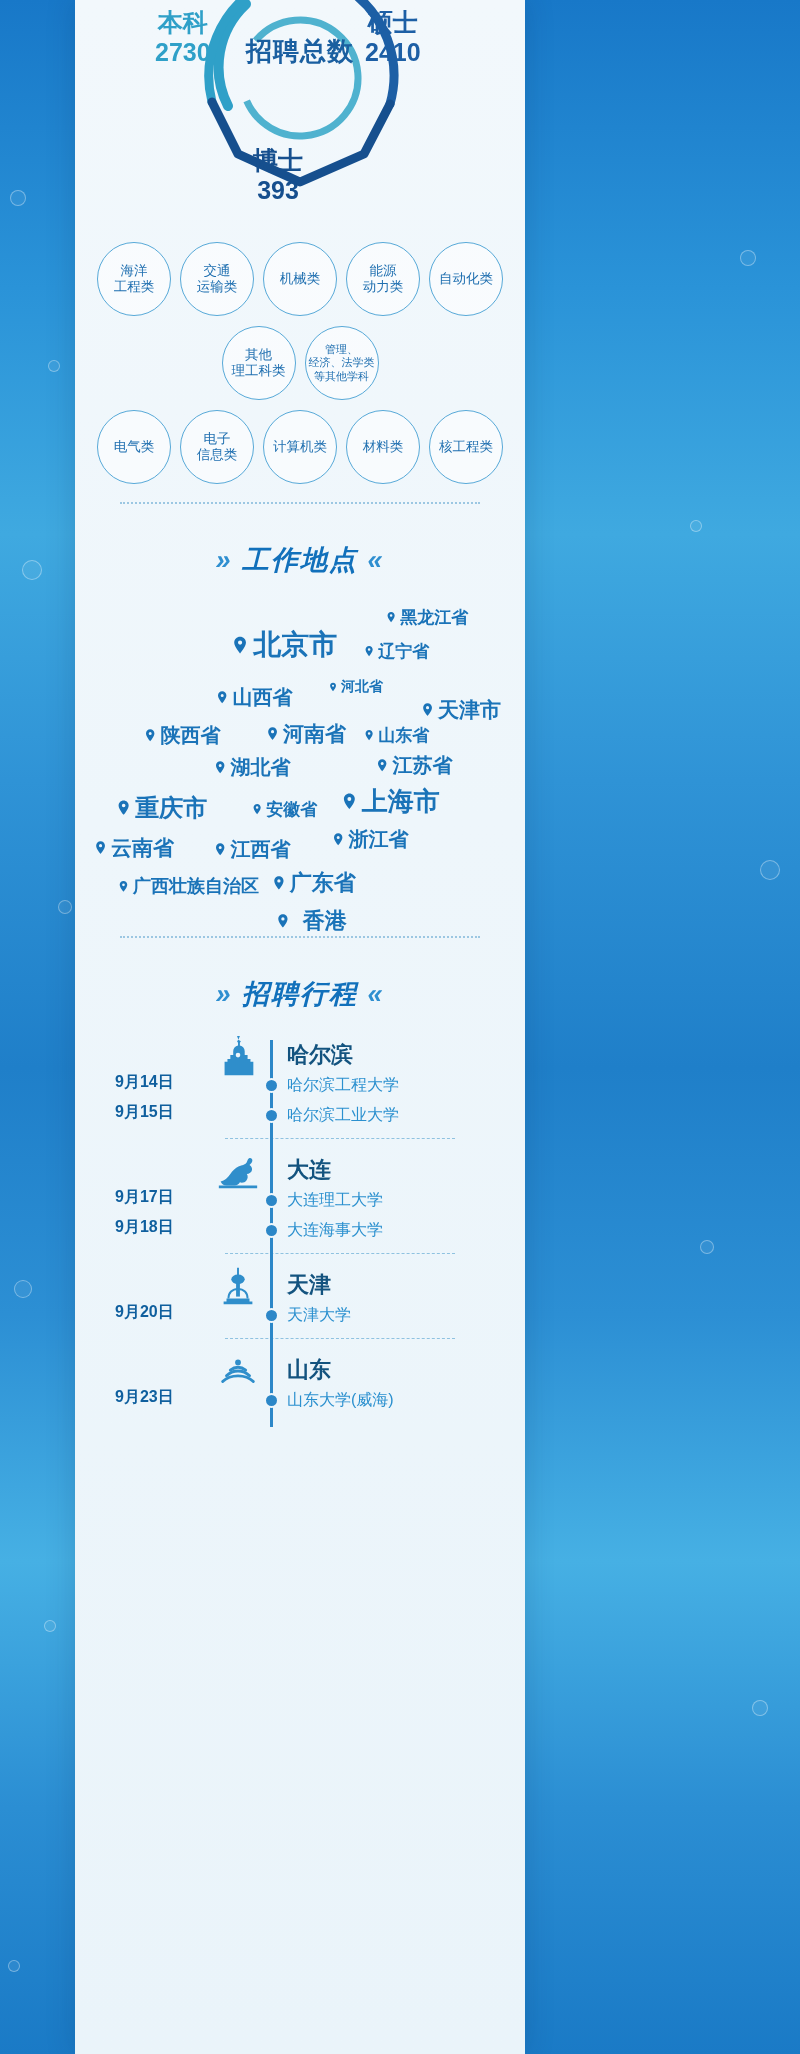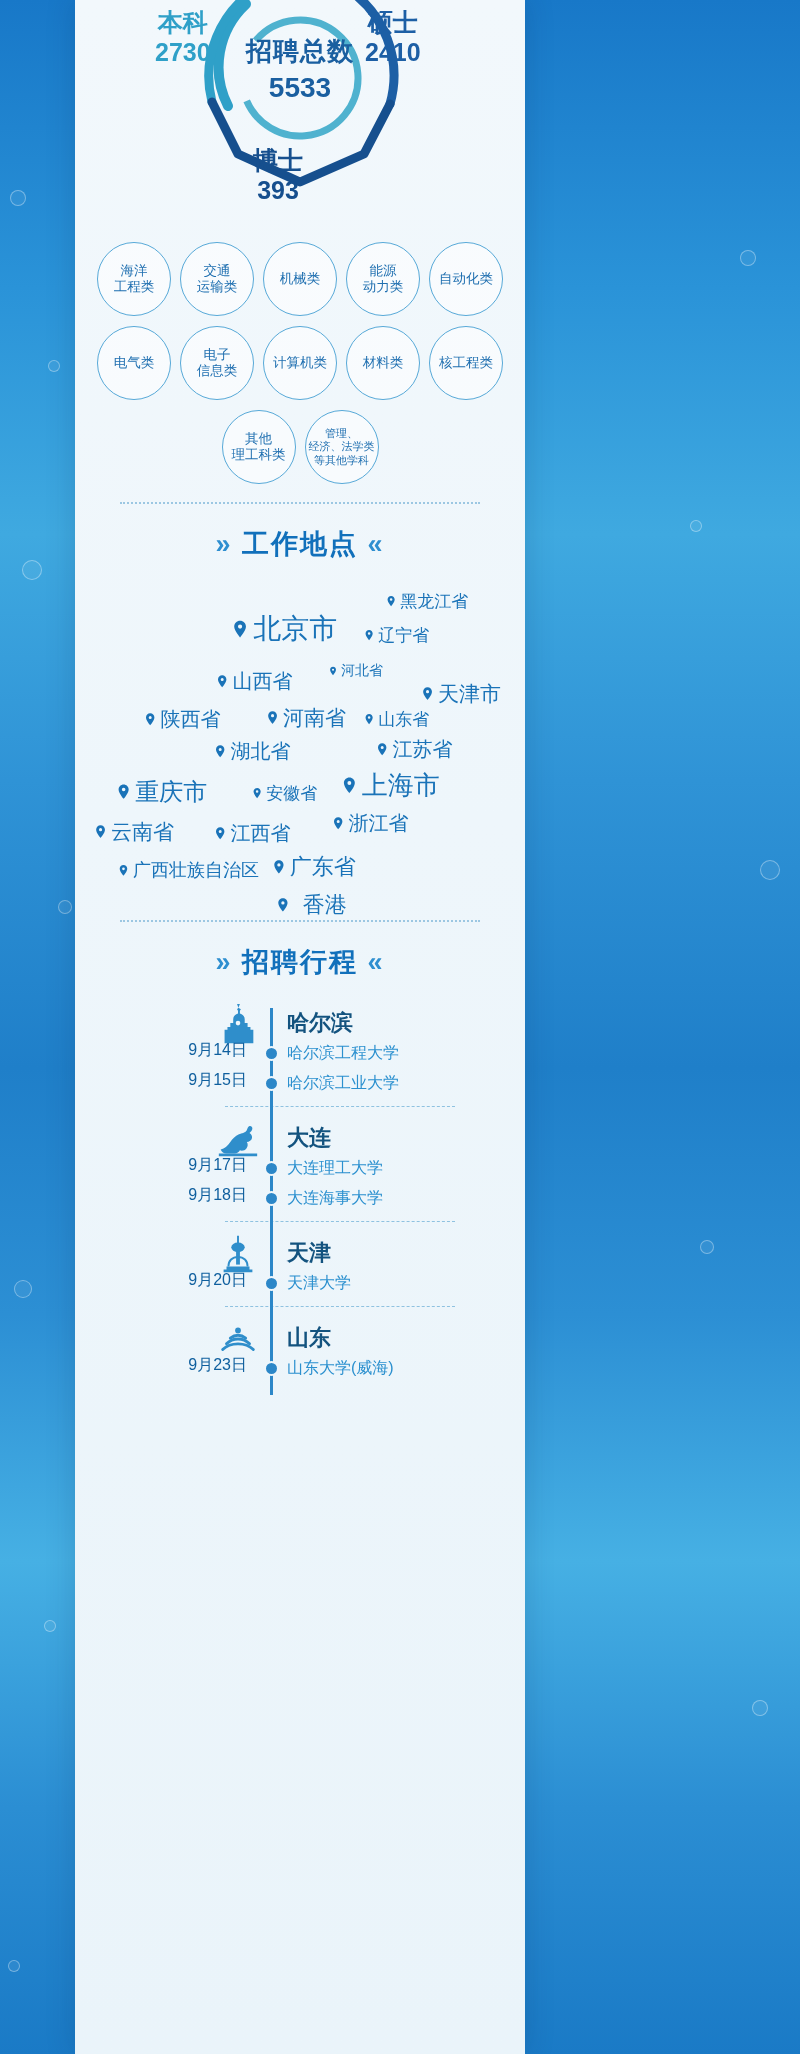--- a/index.html
+++ b/index.html
@@ -116,36 +116,37 @@
     border-top: 2px dotted #9cc7e2;
     height: 0;
   }
 
   
   .section-title {
     text-align: center;
     color: #1170bb;
     font-size: 27px;
     font-weight: bold;
-    margin-top: 22px;
+    margin-top: 38px;
     letter-spacing: 2px;
+    font-style: italic;
   }
   .section-title .chev { color: #2f8fd0; font-weight: bold; }
 
   
   .locations {
     position: relative;
     height: 330px;
     margin-top: 10px;
   }
   .loc {
     position: absolute;
     color: #1a73b8;
     white-space: nowrap;
-    font-weight: normal;
+    font-weight: bold;
     display: flex;
     align-items: center;
     gap: 3px;
   }
   .pin {
     display: inline-block;
     width: 0.72em;
     height: 0.72em;
     position: relative;
     flex: 0 0 auto;
@@ -187,25 +188,24 @@
     color: #13537f;
   }
   .trip-row {
     position: relative;
     height: 30px;
   }
   .trip-date {
     position: absolute;
     right: 0;
     width: 150px;
-    text-align: right;
     padding-right: 18px;
     box-sizing: border-box;
     font-size: 16px;
-    font-weight: normal;
+    font-weight: bold;
     color: #0f5f9e;
     left: 40px;
   }
   .trip-dot {
     position: absolute;
     left: 189px;
     top: 6px;
     width: 15px;
     height: 15px;
     border-radius: 50%;
@@ -270,42 +270,41 @@
       <span class="name">硕士</span>
       <span class="num">2410</span>
     </div>
     <div class="seg-label seg-doctor">
       <span class="name">博士</span>
       <span class="num">393</span>
     </div>
 
     <div class="center-label">
       <span class="t">招聘总数</span>
-      <span class="v">5533</span>
     </div>
   </div>
 
   <div class="majors">
     <div class="major-row">
       <div class="major">海洋<br>工程类</div>
       <div class="major">交通<br>运输类</div>
       <div class="major">机械类</div>
       <div class="major">能源<br>动力类</div>
       <div class="major">自动化类</div>
     </div>
     <div class="major-row">
+      <div class="major">其他<br>理工科类</div>
+      <div class="major small">管理、<br>经济、法学类<br>等其他学科</div>
+    </div>
+    <div class="major-row">
       <div class="major">电气类</div>
       <div class="major">电子<br>信息类</div>
       <div class="major">计算机类</div>
       <div class="major">材料类</div>
       <div class="major">核工程类</div>
-    </div>
-    <div class="major-row">
-      <div class="major">其他<br>理工科类</div>
-      <div class="major small">管理、<br>经济、法学类<br>等其他学科</div>
     </div>
   </div>
 
   <div class="divider"></div>
 
   <div class="section-title">
     <span class="chev">»</span>
     <span>工作地点</span>
     <span class="chev">«</span>
   </div>

